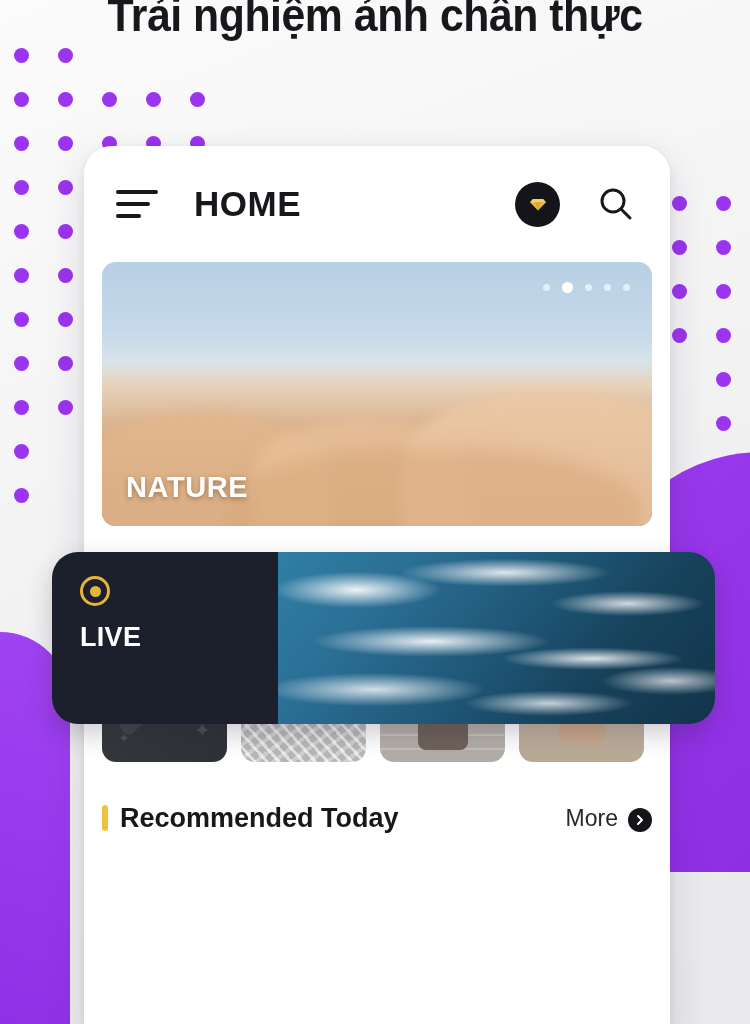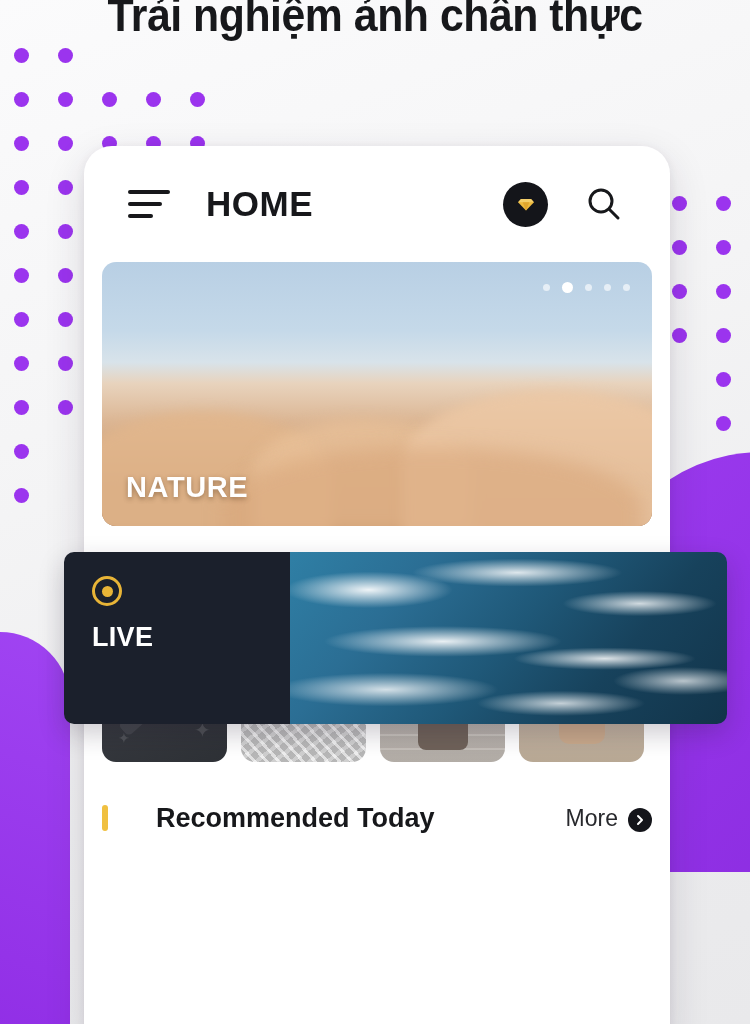--- a/index.html
+++ b/index.html
@@ -36,21 +36,21 @@
   }
 
   
   .phone{
     position:absolute; left:84px; top:146px; width:586px; height:890px;
     background:#ffffff; border-radius:28px 28px 0 0;
     box-shadow:0 14px 40px rgba(40,30,60,.14), 0 2px 10px rgba(40,30,60,.07);
     z-index:4; overflow:hidden;
   }
 
-  .topbar{ height:116px; display:flex; align-items:center; padding:0 44px; }
+  .topbar{ height:116px; display:flex; align-items:center; padding:0 32px; }
   .burger{ width:42px; display:flex; flex-direction:column; gap:8px; cursor:pointer; }
   .burger i{ display:block; height:4px; background:#17181b; border-radius:2px; }
   .burger i:nth-child(1){ width:42px; }
   .burger i:nth-child(2){ width:34px; }
   .burger i:nth-child(3){ width:25px; }
   .home-title{
     margin-left:36px; font-size:35px; font-weight:bold; color:#17181b; letter-spacing:.5px;
   }
   .topbar-right{ margin-left:auto; display:flex; align-items:center; gap:34px; }
   .gem-btn{
@@ -73,22 +73,22 @@
   .hero-dots{ position:absolute; right:22px; top:20px; display:flex; align-items:center; gap:12px; }
   .hd{ width:7px; height:7px; border-radius:50%; background:rgba(255,255,255,.62); }
   .hd.active{ width:11px; height:11px; background:#ffffff; }
   .hero-label{
     position:absolute; left:24px; bottom:22px; color:#fff; font-size:29px; font-weight:bold;
     letter-spacing:.6px; text-shadow:0 2px 5px rgba(80,50,25,.45);
   }
 
   
   .live{
-    position:absolute; left:64px; top:552px; width:663px; height:172px;
-    border-radius:10px; overflow:hidden; display:flex; z-index:5;
+    position:absolute; left:52px; top:552px; width:663px; height:172px;
+    border-radius:26px; overflow:hidden; display:flex; z-index:5;
     box-shadow:0 10px 26px rgba(30,25,45,.22);
   }
   .live-left{
     width:226px; background:#1b202c; padding:24px 0 0 28px; flex:0 0 226px;
   }
   .ring{ width:30px; height:30px; border-radius:50%; border:3px solid #e8b437; display:flex; align-items:center; justify-content:center; }
   .ring i{ width:11px; height:11px; border-radius:50%; background:#e8b437; display:block; }
   .live-txt{ margin-top:16px; color:#fff; font-size:27px; font-weight:bold; line-height:1.18; letter-spacing:.3px; }
   .live-right{
     flex:1; position:relative; overflow:hidden;
@@ -275,21 +275,21 @@
     </div>
     <div class="cat c-ani">
       <div class="dog"></div>
       <div class="ear-l"></div>
       <div class="ear-r"></div>
       <div class="dhead"></div>
       <div class="cat-label">Animals</div>
     </div>
   </div>
 
-  <div class="section-head" style="margin-top:30px;gap:36px;">
+  <div class="section-head" style="margin-top:30px;">
     <div class="bar"></div>
     <div class="section-title">Recommended Today</div>
     <div class="more">
       <span class="more-label">More</span>
       <span class="more-ic">
         <svg width="14" height="14" viewBox="0 0 14 14">
           <path d="M5 3l4 4-4 4" fill="none" stroke="#fff" stroke-width="2" stroke-linecap="round" stroke-linejoin="round"></path>
         </svg>
       </span>
     </div>

